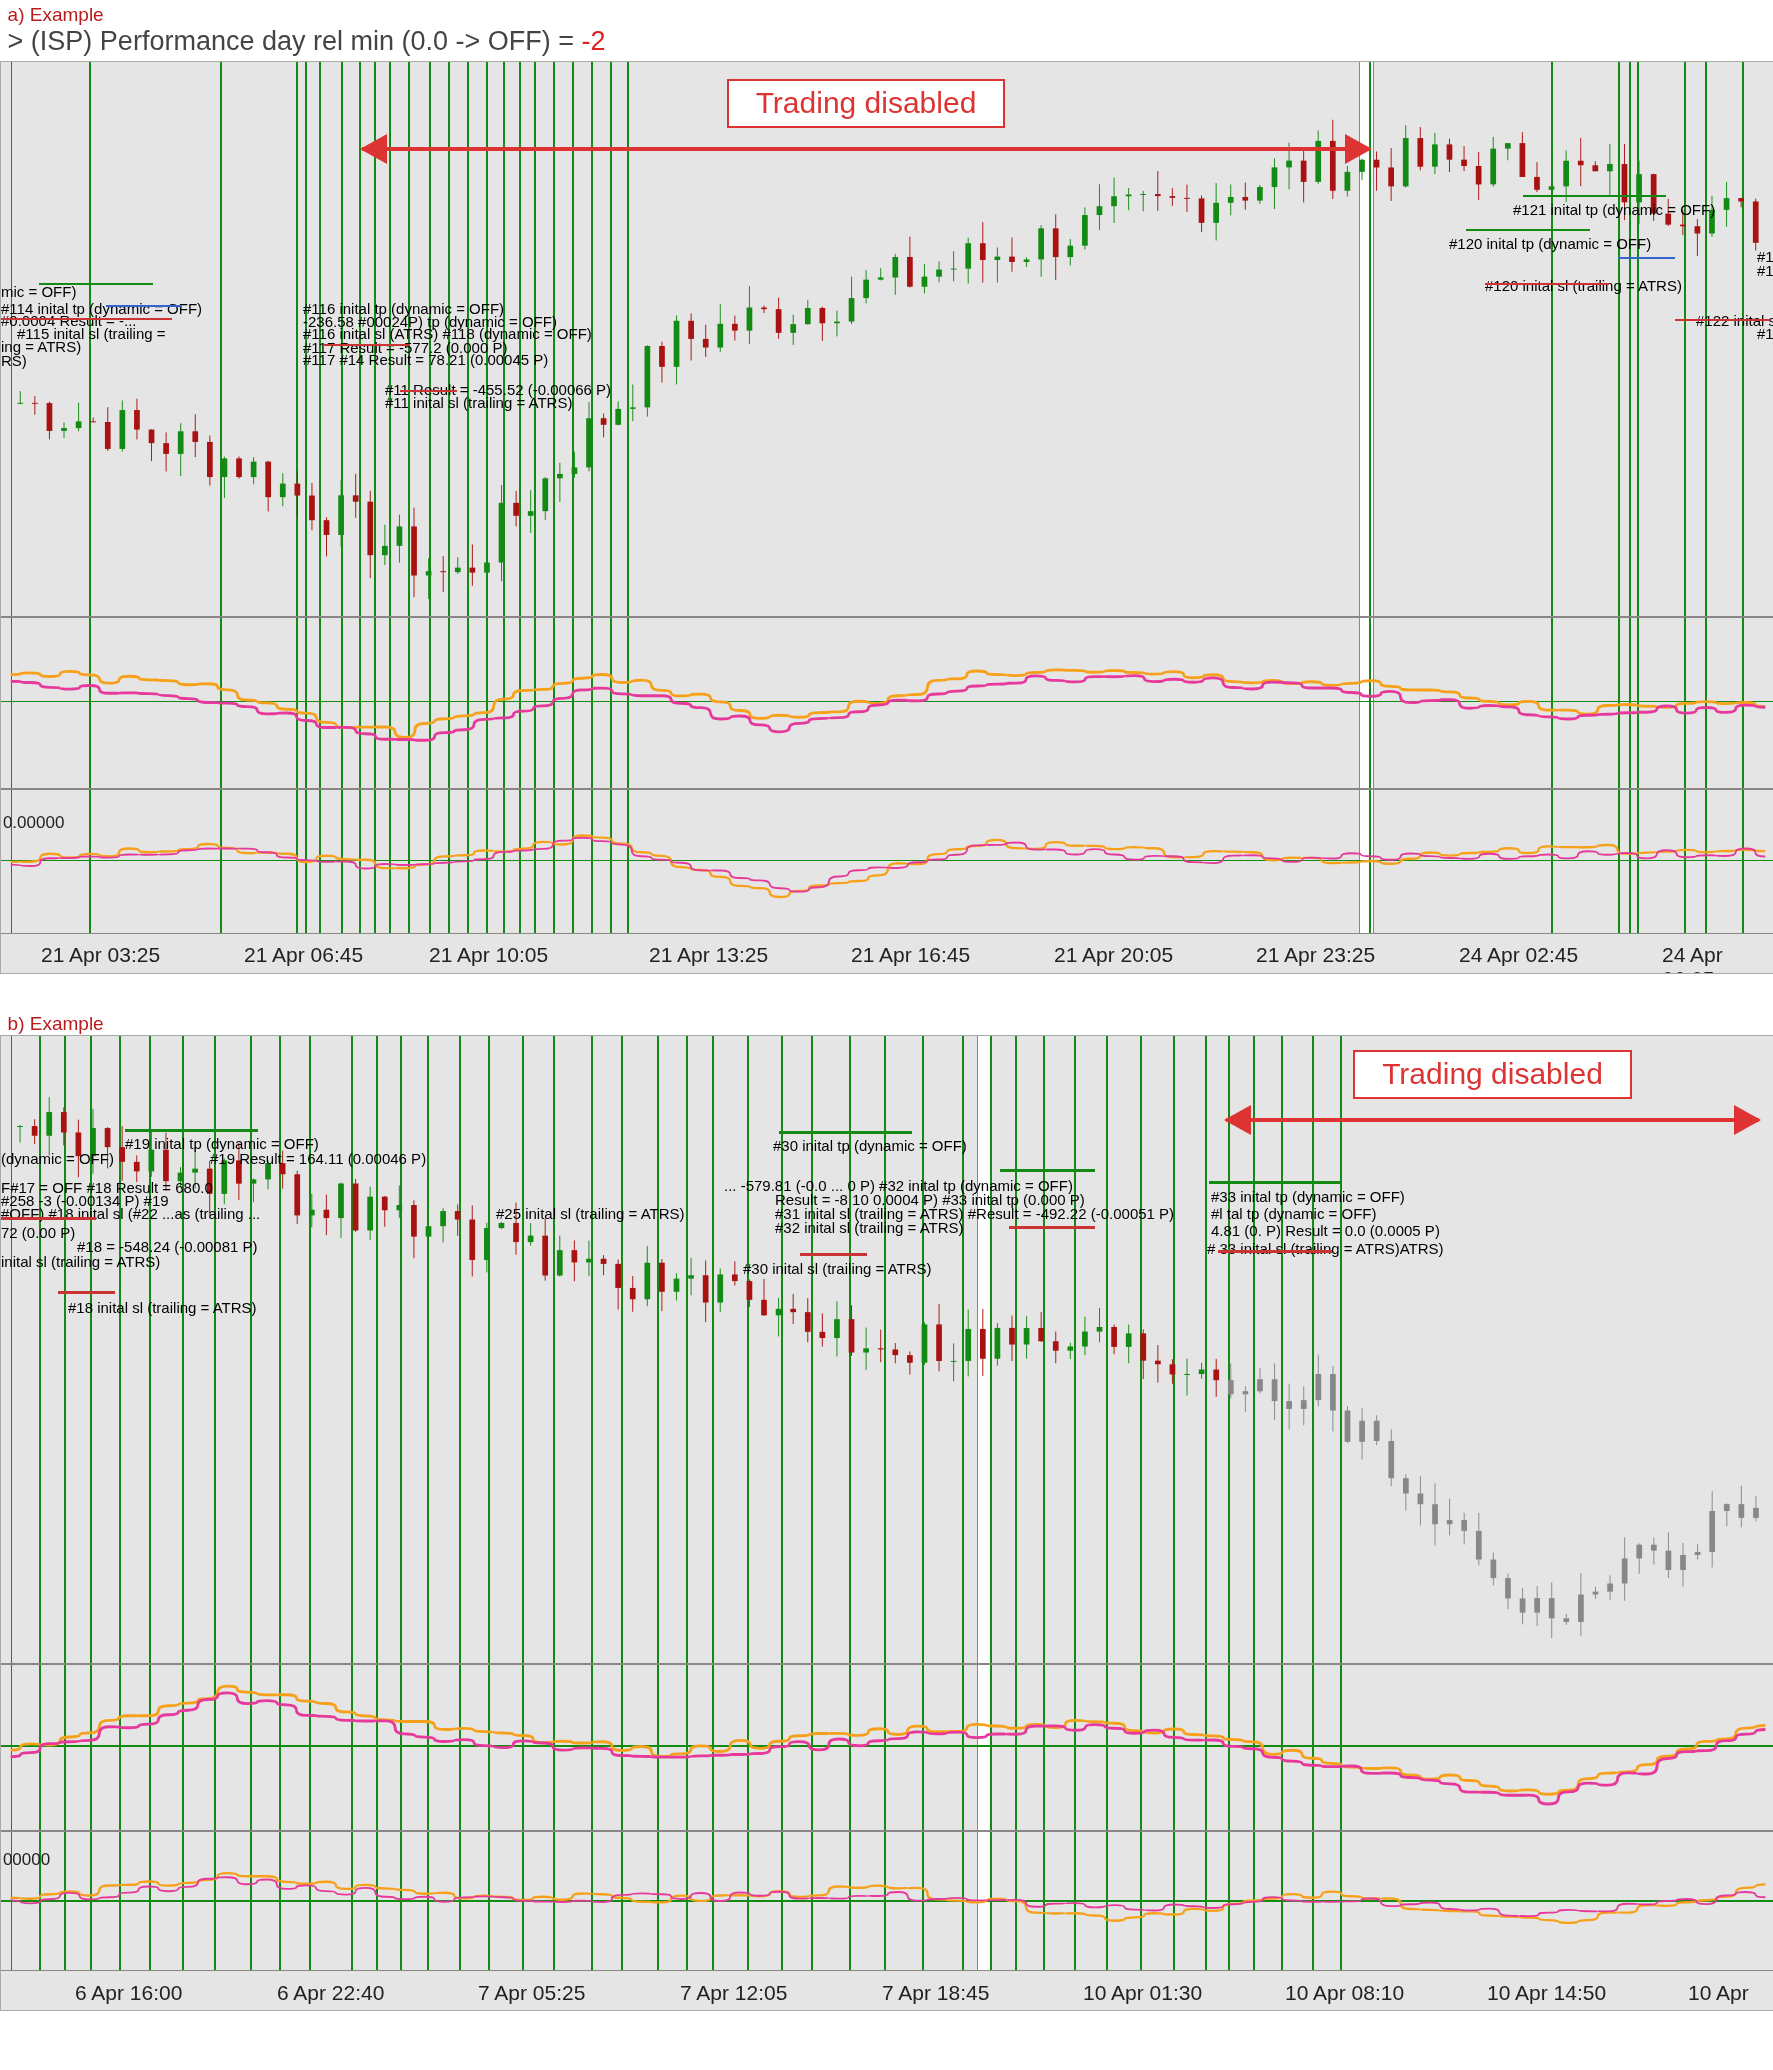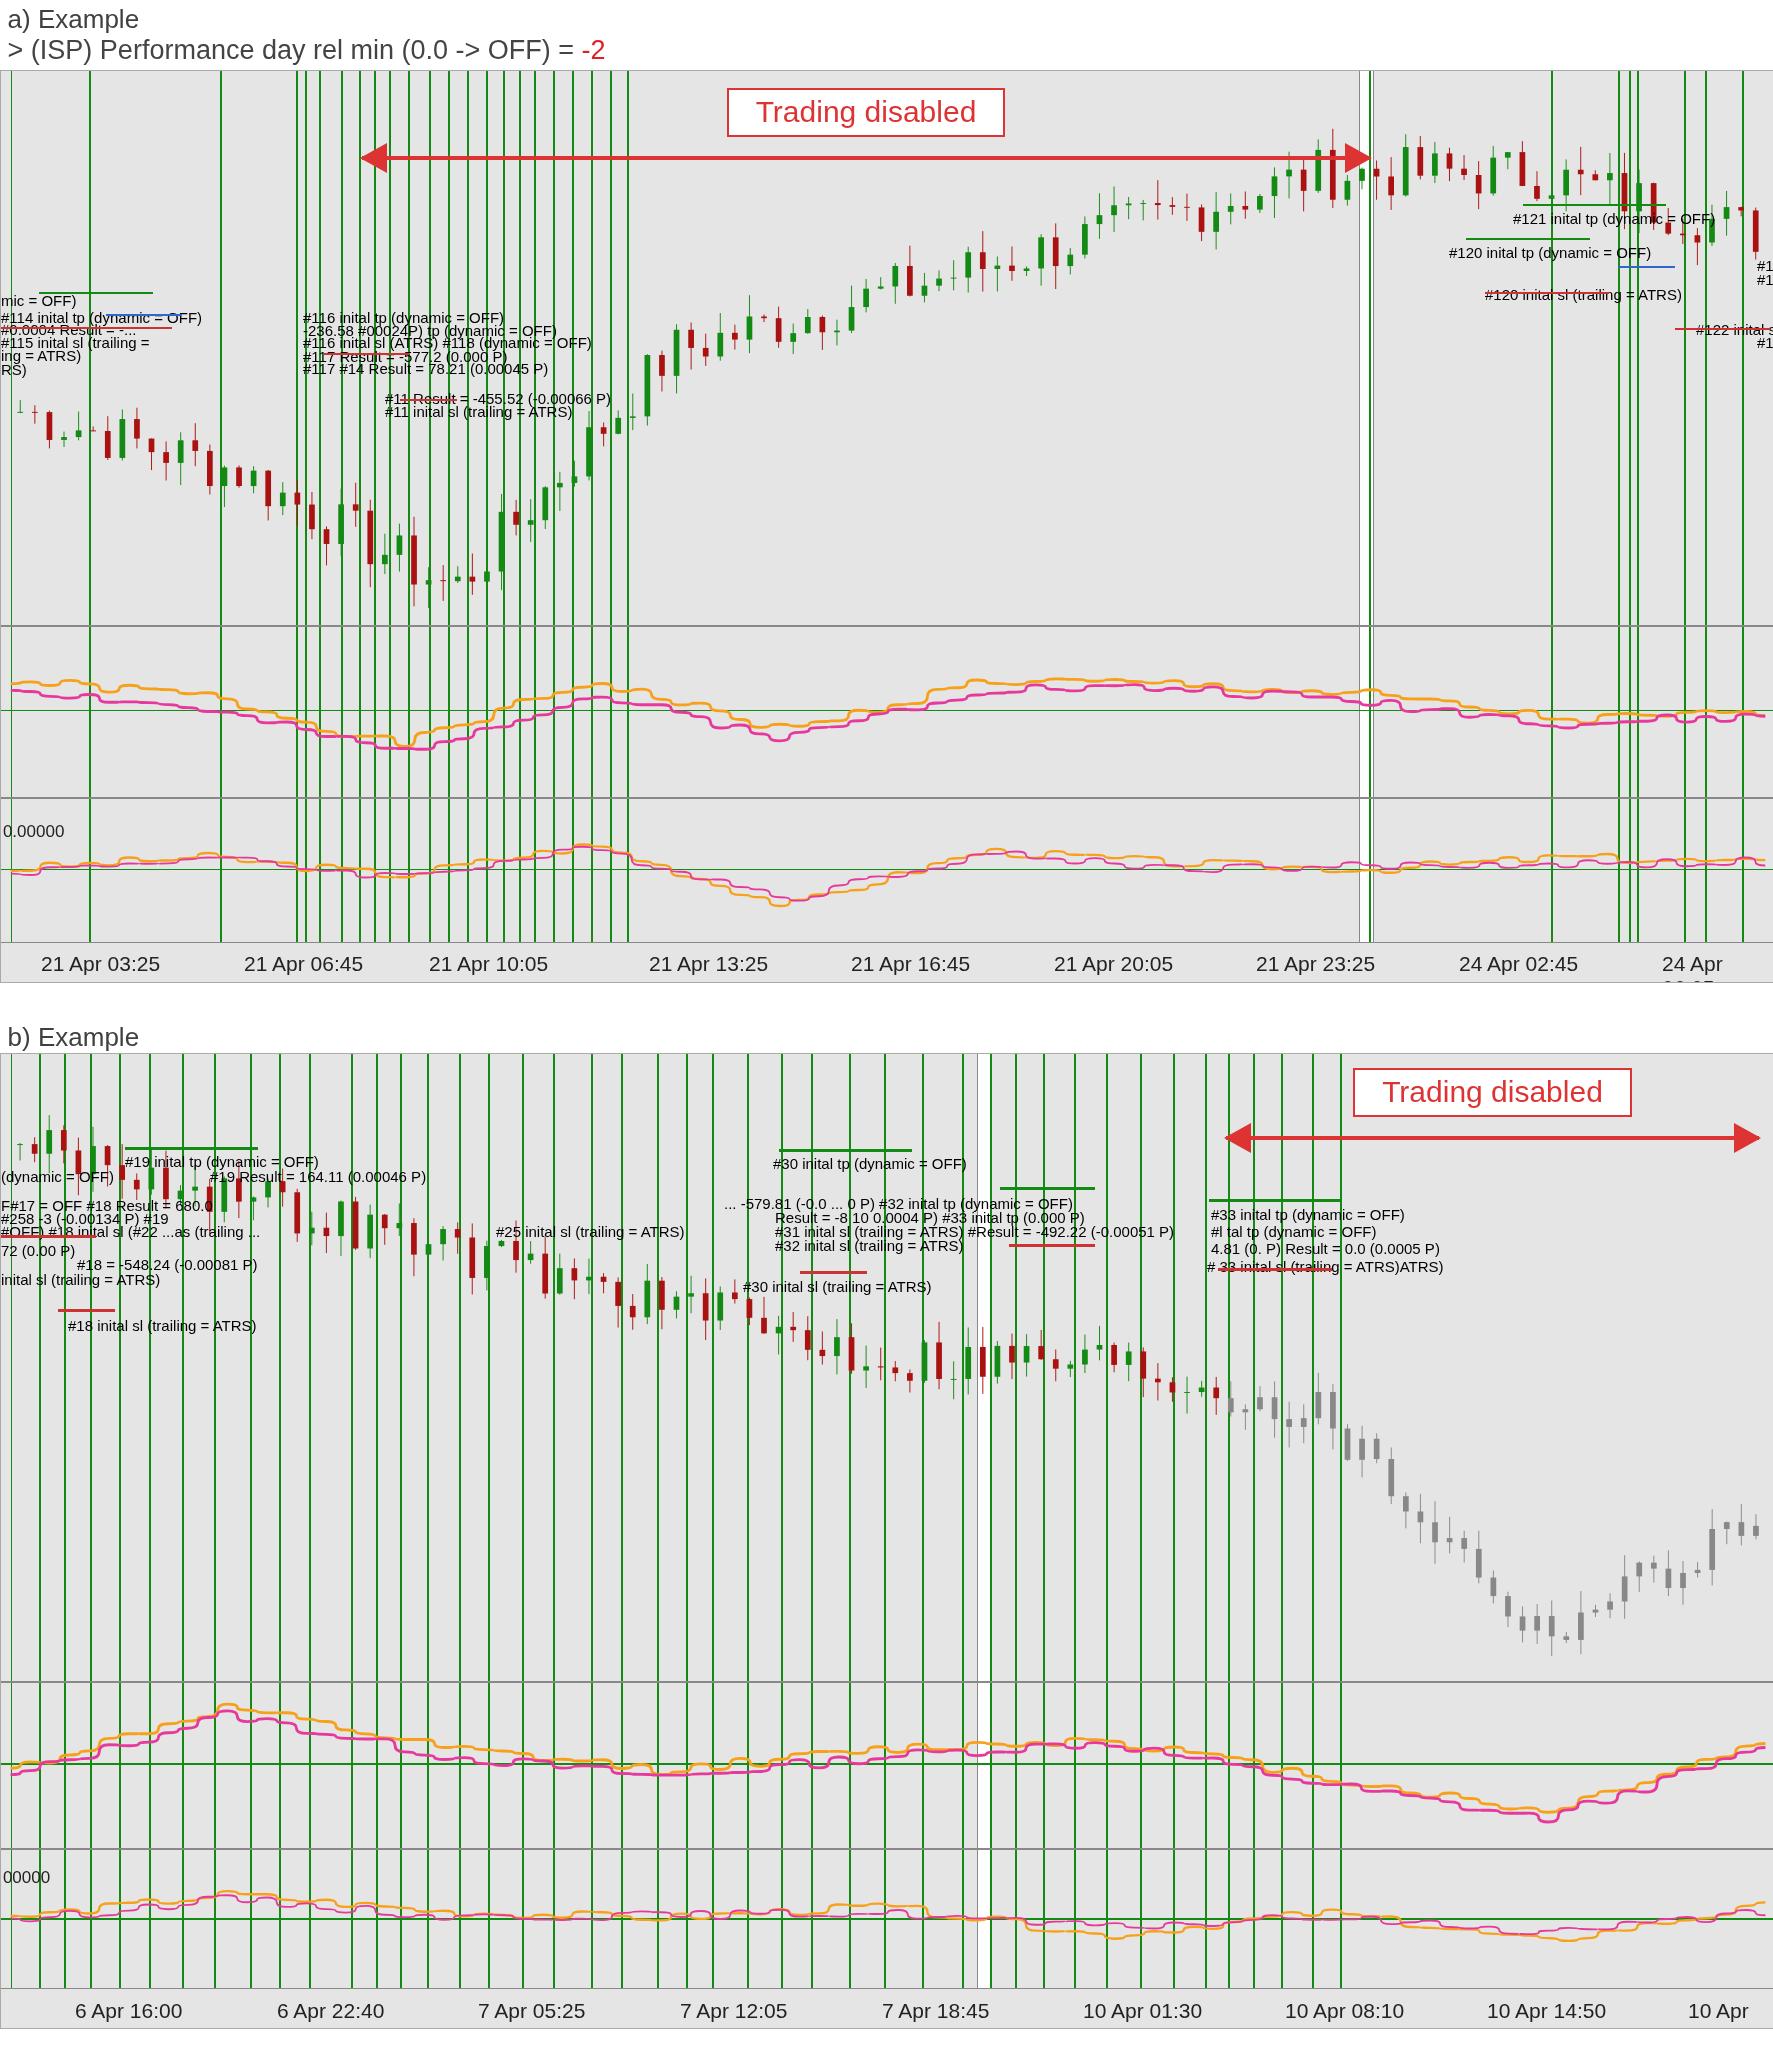--- a/index.html
+++ b/index.html
@@ -1,18 +1,18 @@
 <!DOCTYPE html>
 <html><head>
 <meta charset="utf-8">
 <style>
   html,body{margin:0;padding:0;background:#fff;font-family:Arial,Helvetica,sans-serif;font-size:21px;color:#333;}
   .page{width:1774px;}
   .example{margin-bottom:36px;}
-  .ex-title{padding:3.8px 7.6px 0 7.6px;font-size:26px;color:#404040;}
+  .ex-title{padding:3.8px 7.6px 0 7.6px;font-size:19px;color:#b91c1c;}
   .ex-sub{padding:0 7.6px 3.8px 7.6px;font-size:27px;color:#444;}
   .ex-sub .val{color:#d22;}
   .chart{position:relative;width:1774px;background:#e5e5e5;border:1px solid #aaa;overflow:hidden;}
   .panel{position:absolute;left:0;right:0;border-top:2.9px solid #888;}
   .panel.first{border-top:none;}
   .vsep{position:absolute;top:0;bottom:0;background:#fff;border-left:1px solid #888;border-right:1px solid #888;}
   .vgreen{position:absolute;top:0;bottom:0;width:1.9px;background:#138a13;}
   .hline{position:absolute;left:0;right:0;height:1.9px;background:#138a13;}
   .axis{position:absolute;left:0;right:0;bottom:0;height:40px;background:#e5e5e5;border-top:1px solid #888;}
   .axis span{position:absolute;top:9.5px;font-size:21px;color:#222;}
@@ -330,21 +330,21 @@
             <line x1="1796" x2="1796" y1="916" y2="924" stroke="#555"></line>
           </svg>
           <div class="tdisabled" style="left:361px;width:1008px;top:17px"><div class="box">Trading disabled</div><div class="arrow">
               <div class="bar"></div>
               <div class="lh"></div>
               <div class="rh"></div>
             </div></div>
           <div class="note" style="left:0px;top:221px">mic = OFF)</div>
           <div class="note" style="left:0px;top:238px">#114 inital tp (dynamic = OFF)</div>
           <div class="note" style="left:0px;top:250px">#0.0004   Result = -...</div>
-          <div class="note" style="left:0px;top:263px">#115 inital sl (trailing =</div>
+          <div class="note" style="left:16px;top:263px">#115 inital sl (trailing =</div>
           <div class="note" style="left:0px;top:276px">ing = ATRS)</div>
           <div class="note" style="left:0px;top:290px">RS)</div>
           <div class="note" style="left:302px;top:238px">#116 inital tp (dynamic = OFF)</div>
           <div class="note" style="left:302px;top:251px">-236.58 #00024P) tp (dynamic = OFF)</div>
           <div class="note" style="left:302px;top:263px">#116 inital sl (ATRS)  #118 (dynamic = OFF)</div>
           <div class="note" style="left:302px;top:277px">#117 Result = -577.2 (0.000 P)</div>
           <div class="note" style="left:302px;top:289px">#117 #14 Result = 78.21 (0.00045 P)</div>
           <div class="note" style="left:384px;top:319px">#11  Result = -455.52 (-0.00066 P)</div>
           <div class="note" style="left:384px;top:332px">#11  inital sl (trailing = ATRS)</div>
           <div class="note" style="left:1512px;top:139px">#121 inital tp (dynamic = OFF)</div>

